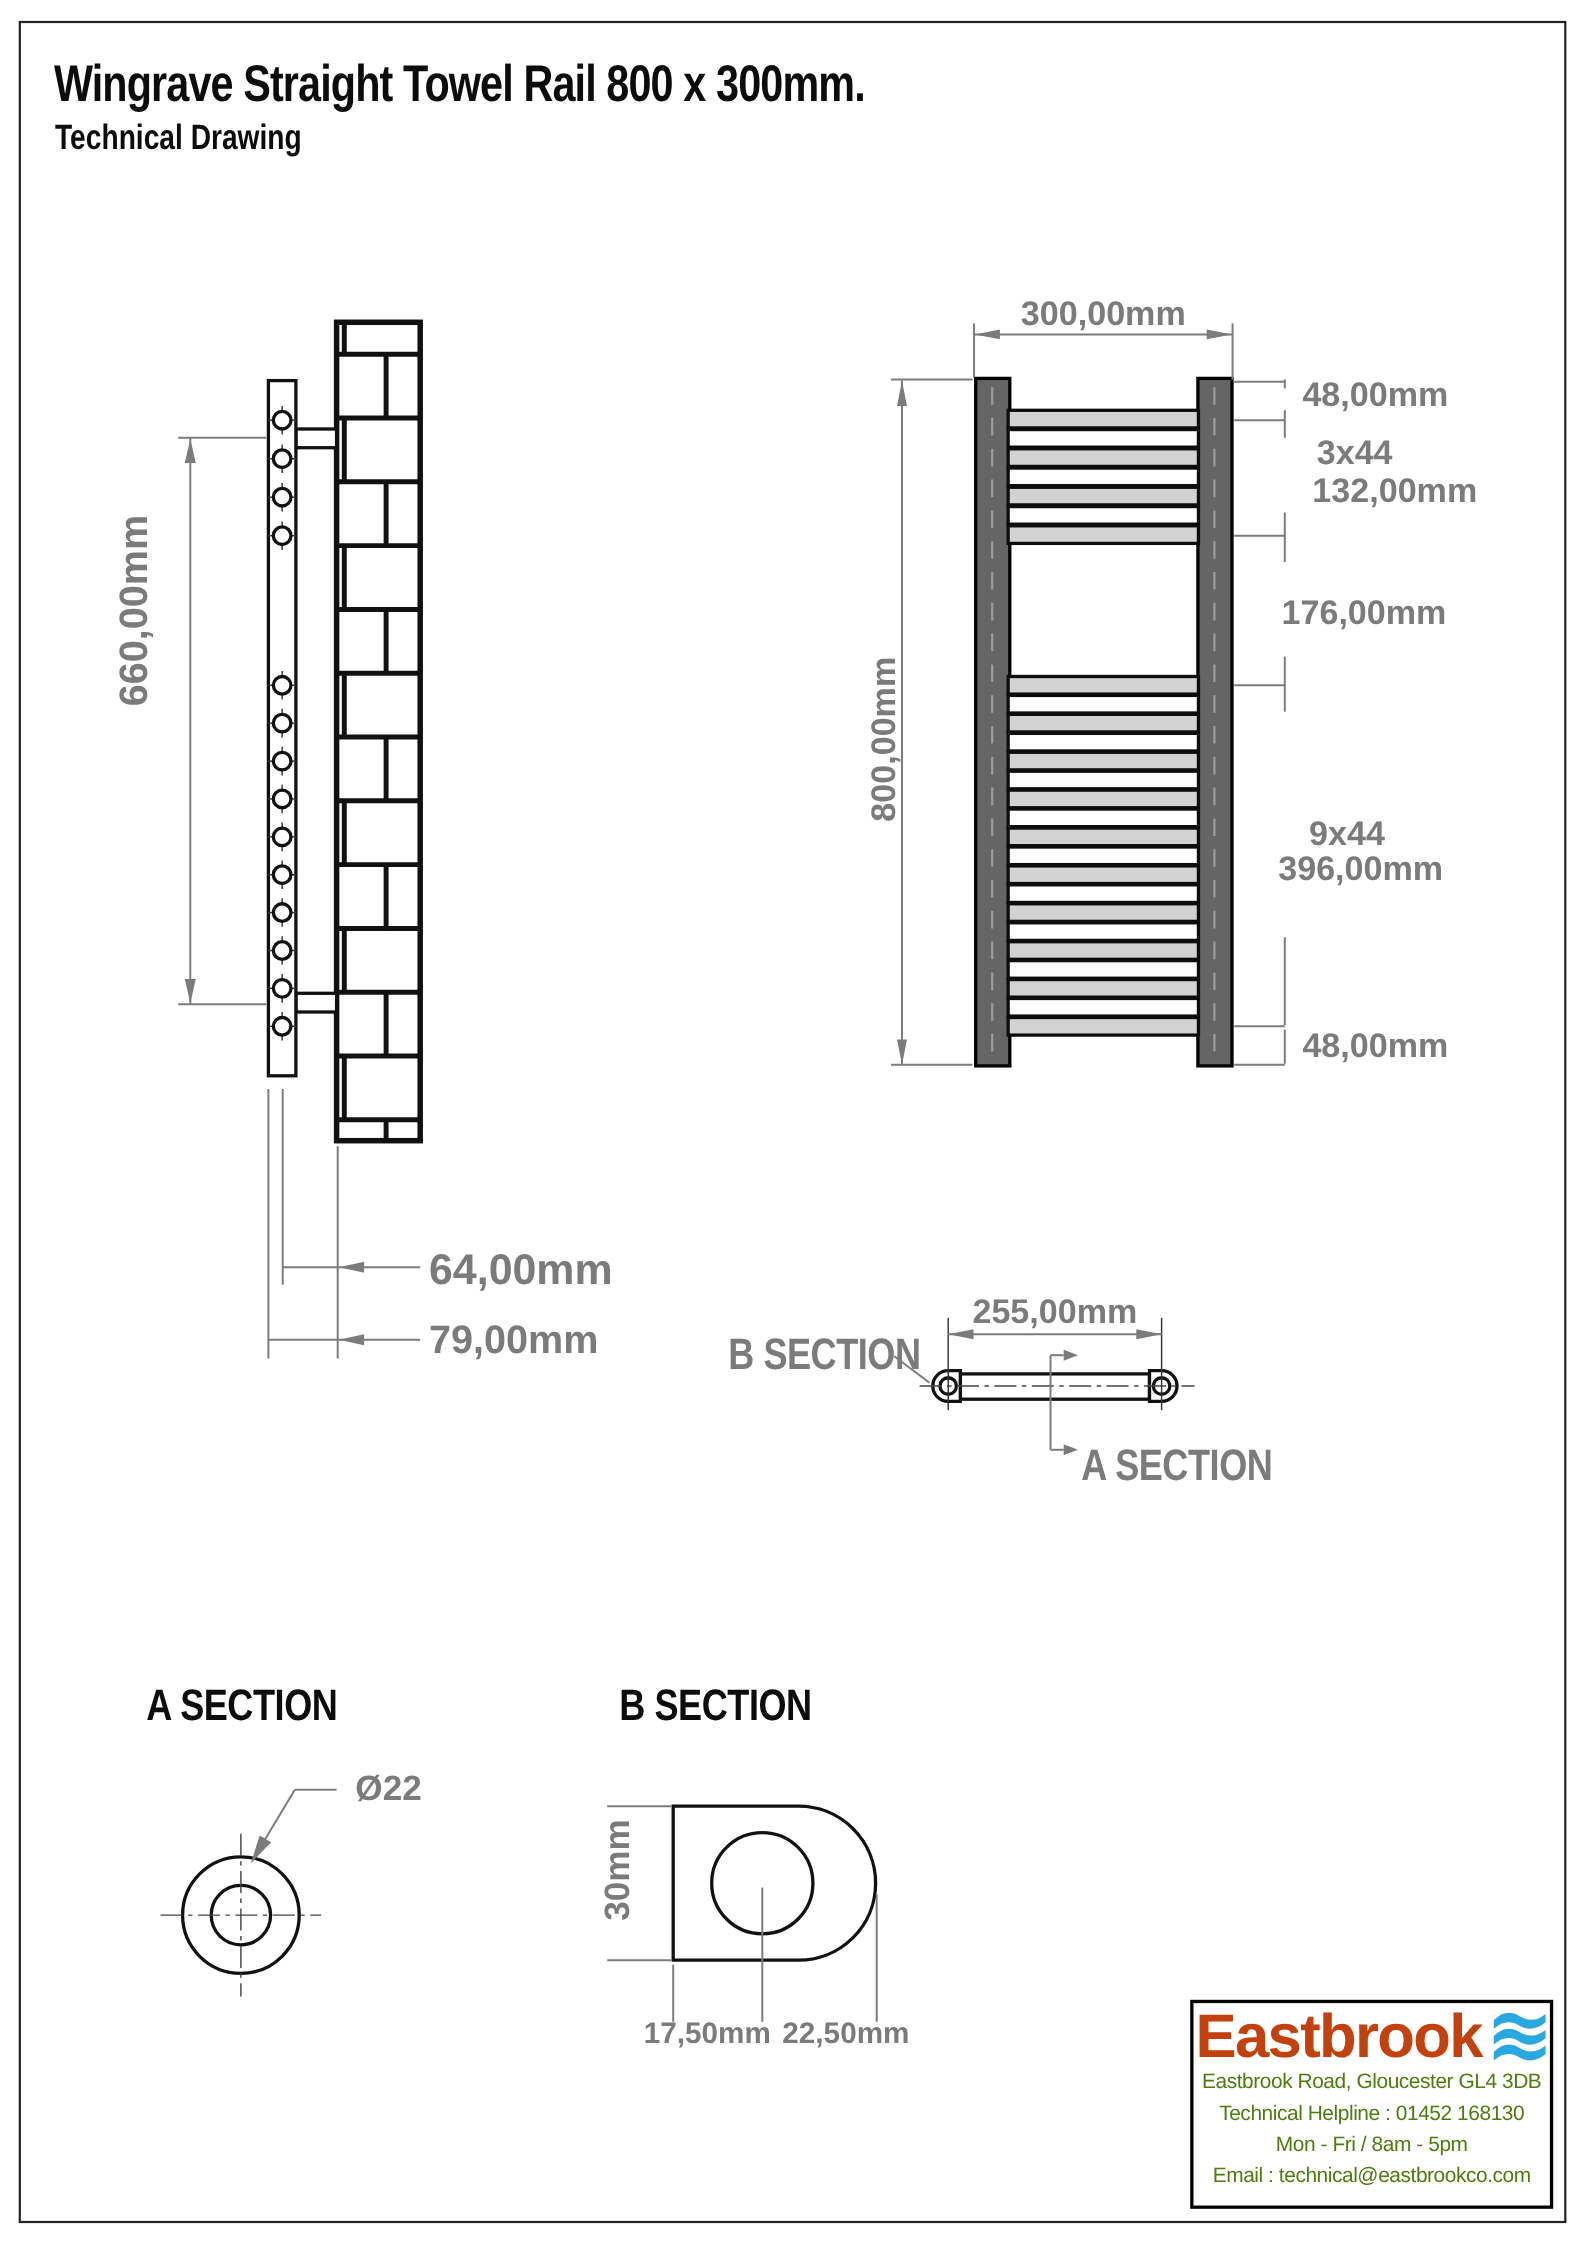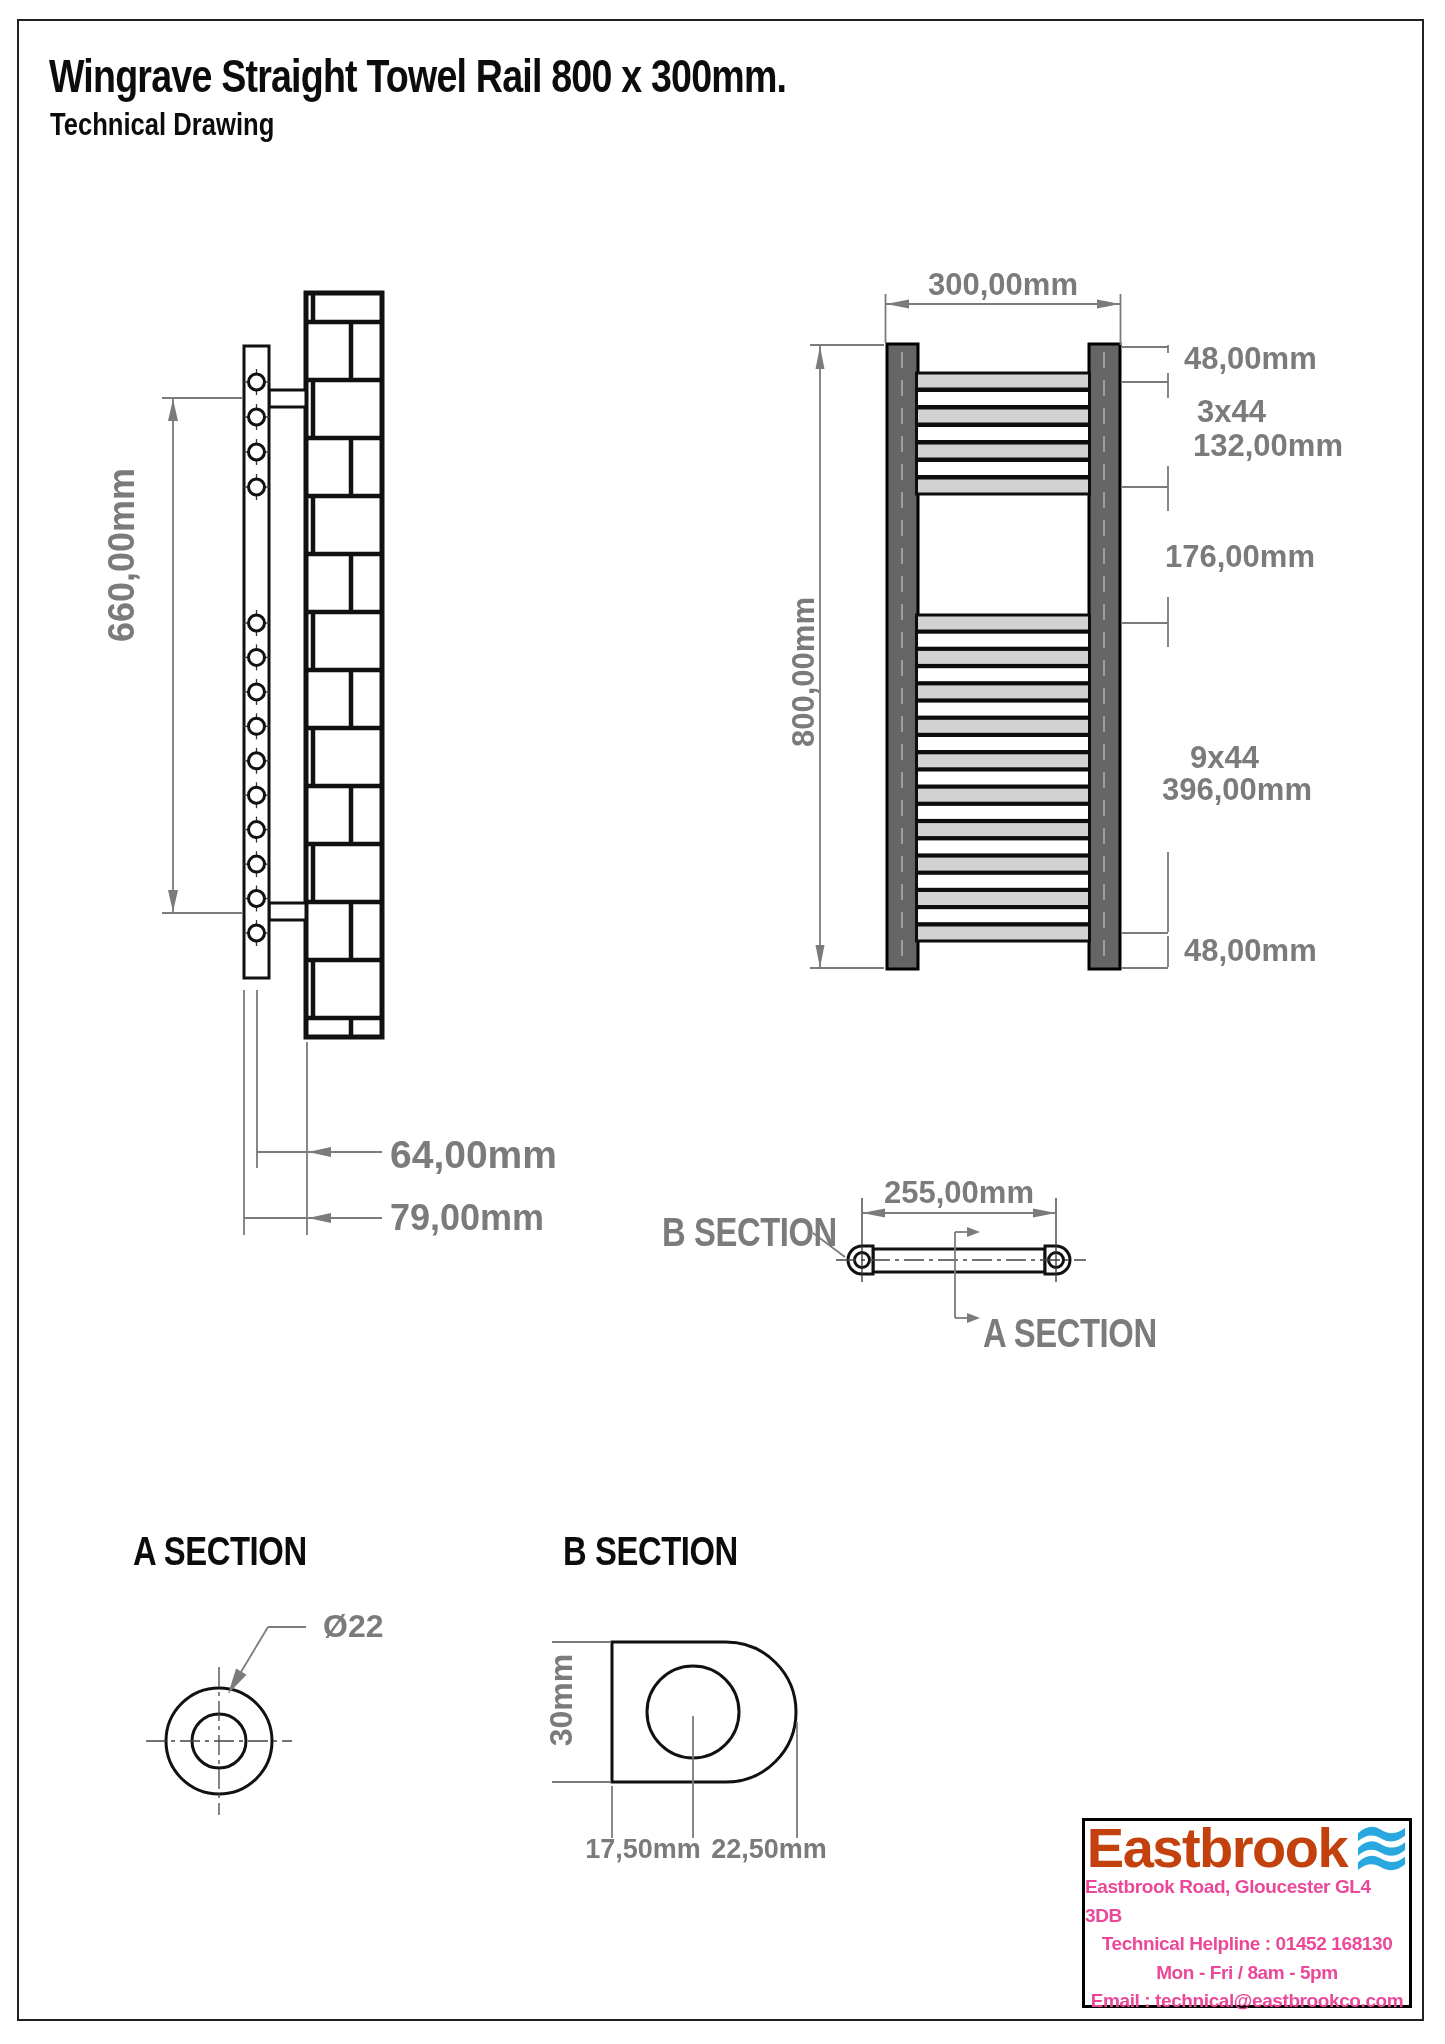--- a/index.html
+++ b/index.html
@@ -28,21 +28,21 @@
   .rung{stroke:#0d0d0d;stroke-width:3;}
   .rung.front{fill:#d2d2d2;}
   .rung.back{fill:#ffffff;}
   .dline{stroke:#7b7b7b;stroke-width:1.8;fill:none;}
   .darrow{fill:#7b7b7b;stroke:none;}
   
   #brand-box{position:absolute;left:1082px;top:1818px;width:330px;height:190px;
      border:3px solid #000;box-sizing:border-box;display:flex;flex-direction:column;align-items:center;}
   #brand-logo-row{display:flex;align-items:center;gap:10px;margin-top:2px;height:56px;}
   #brand-name{font-size:56px;font-weight:bold;color:#c2410c;letter-spacing:-1.5px;line-height:50px;}
-  .brand-line{font-size:19px;line-height:28.5px;color:#ec4899;letter-spacing:-0.4px;font-weight:bold;}
+  .brand-line{font-size:19px;line-height:28.5px;color:#4d7c0f;letter-spacing:-0.4px;font-weight:normal;}
 </style>
 </head>
 <body>
 
 <div id="page">
   <div id="page-border"></div>
 
   <svg id="drawing" width="1445" height="2044" viewBox="0 0 1445 2044">
 
     <g>

